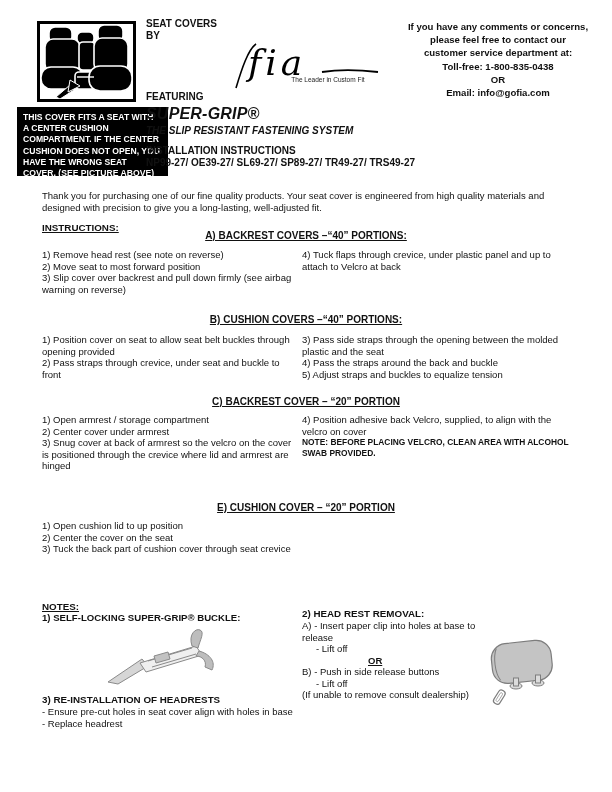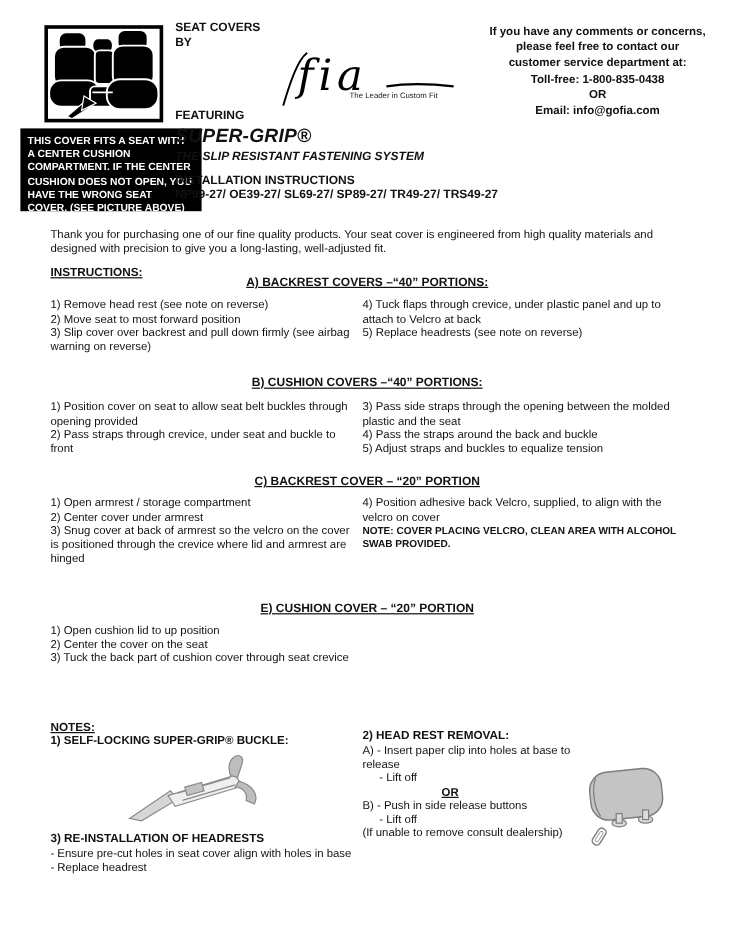--- a/index.html
+++ b/index.html
@@ -131,21 +131,20 @@
 
   <div class="sec-title" style="top:230px">A) BACKREST COVERS –“40” PORTIONS:</div>
   <div class="cols" style="top:249px">
     <div class="col-l">
       <div class="item">1) Remove head rest (see note on reverse)</div>
       <div class="item">2) Move seat to most forward position</div>
       <div class="item">3) Slip cover over backrest and pull down firmly (see airbag warning on reverse)</div>
     </div>
     <div class="col-r">
       <div class="item">4) Tuck flaps through crevice, under plastic panel and up to attach to Velcro at back</div>
-      <div class="item">5) Replace headrests (see note on reverse)</div>
     </div>
   </div>
 
   <div class="sec-title" style="top:314px">B) CUSHION COVERS –“40” PORTIONS:</div>
   <div class="cols" style="top:334px">
     <div class="col-l">
       <div class="item">1) Position cover on seat to allow seat belt buckles through opening provided</div>
       <div class="item">2) Pass straps through crevice, under seat and buckle to front</div>
     </div>
     <div class="col-r">
@@ -157,21 +156,21 @@
 
   <div class="sec-title" style="top:396px">C) BACKREST COVER – “20” PORTION</div>
   <div class="cols" style="top:414px">
     <div class="col-l">
       <div class="item">1) Open armrest / storage compartment</div>
       <div class="item">2) Center cover under armrest</div>
       <div class="item">3) Snug cover at back of armrest so the velcro on the cover  is positioned through the crevice where lid and armrest are hinged</div>
     </div>
     <div class="col-r">
       <div class="item">4) Position adhesive back Velcro, supplied, to align with the velcro on cover</div>
-      <div class="item note-bold">NOTE:  COVER PLACING VELCRO, CLEAN AREA WITH ALCOHOL SWAB PROVIDED.</div>
+      <div class="item note-bold">NOTE:  BEFORE PLACING VELCRO, CLEAN AREA WITH ALCOHOL SWAB PROVIDED.</div>
     </div>
   </div>
 
   <div class="sec-title" style="top:502px">E)  CUSHION COVER – “20” PORTION</div>
   <div class="cols" style="top:520px">
     <div class="col-l">
       <div class="item">1) Open cushion lid to up position</div>
       <div class="item">2) Center the cover on the seat</div>
       <div class="item">3) Tuck the back part of cushion cover through seat crevice</div>
     </div>

